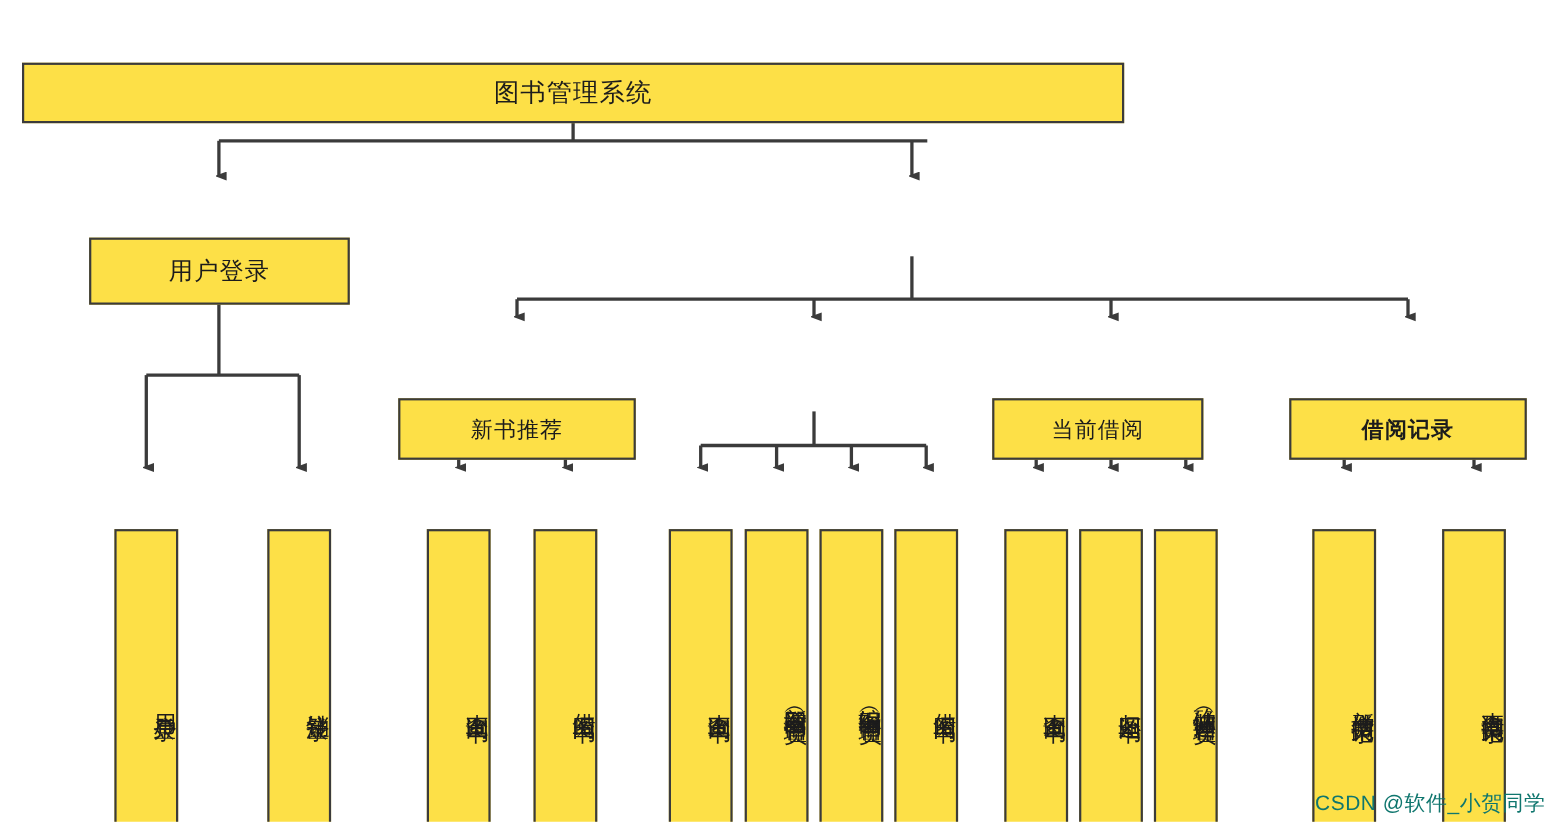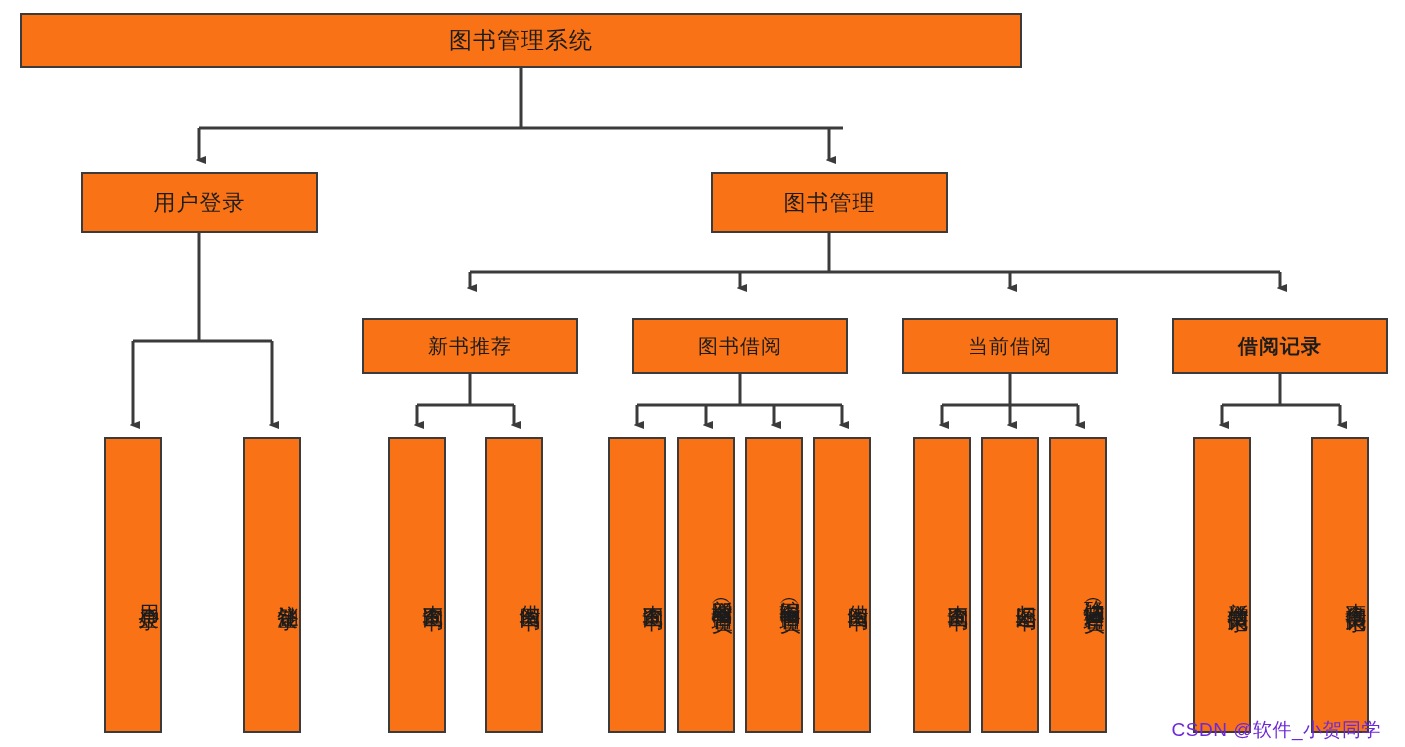--- a/index.html
+++ b/index.html
@@ -11,27 +11,28 @@
     position:relative;
     overflow:hidden;
     color:#1a1a1a;
   }
   #canvas{position:absolute;left:0;top:0;width:1405px;height:747px;}
   svg.lines{position:absolute;left:0;top:0;width:1405px;height:747px;pointer-events:none;}
 
   .node{
     position:absolute;
     box-sizing:border-box;
-    background:#f97316;
+    background:#fde047;
     border:2px solid #3b3b3b;
     display:flex;
     align-items:center;
     justify-content:center;
     color:#1c1c1c;
     letter-spacing:1px;
+    margin-top:44px;
   }
   .node.root{font-size:23px;}
   .node.lvl1{font-size:22px;}
   .node.lvl2{font-size:20px;}
   .node.leaf{
     font-size:21px;
     writing-mode:vertical-rl;
     text-orientation:upright;
     align-items:flex-start;
     justify-content:center;
@@ -39,24 +40,24 @@
     line-height:1.08;
     letter-spacing:2px;
   }
   .node.leaf .vtext{
     writing-mode:vertical-rl;
     text-orientation:upright;
     white-space:nowrap;
   }
   .watermark{
     position:absolute;
-    right:24px;
+    right:0;
     bottom:4px;
     font-size:19px;
-    color:#6d28d9;
+    color:#0f766e;
     white-space:nowrap;
     letter-spacing:0.5px;
   }
 </style>
 </head>
 <body>
 
 <div id="canvas">
 
   <svg class="lines" viewBox="0 0 1405 747">
@@ -109,31 +110,25 @@
     </g>
   </svg>
 
   <div class="node root" style="left:20px;top:13px;width:1002px;height:55px;">
     <span>图书管理系统</span>
   </div>
 
   <div class="node lvl1" style="left:81px;top:172px;width:237px;height:61px;">
     <span>用户登录</span>
   </div>
-  <div class="node lvl1" style="left:711px;top:172px;width:237px;height:61px;">
-    <span>图书管理</span>
-  </div>
 
   <div class="node lvl2" style="left:362px;top:318px;width:216px;height:56px;">
     <span>新书推荐</span>
   </div>
-  <div class="node lvl2" style="left:632px;top:318px;width:216px;height:56px;">
-    <span>图书借阅</span>
-  </div>
-  <div class="node lvl2" style="left:902px;top:318px;width:216px;height:56px;">
+  <div class="node lvl2" style="left:902px;top:318px;width:192px;height:56px;">
     <span>当前借阅</span>
   </div>
   <div class="node lvl2" style="left:1172px;top:318px;width:216px;height:56px;font-weight:bold;">
     <span>借阅记录</span>
   </div>
 
   <div class="node leaf" style="left:104px;top:437px;width:58px;height:296px;">
     <span class="vtext">用户登录</span>
   </div>
   <div class="node leaf" style="left:243px;top:437px;width:58px;height:296px;">

